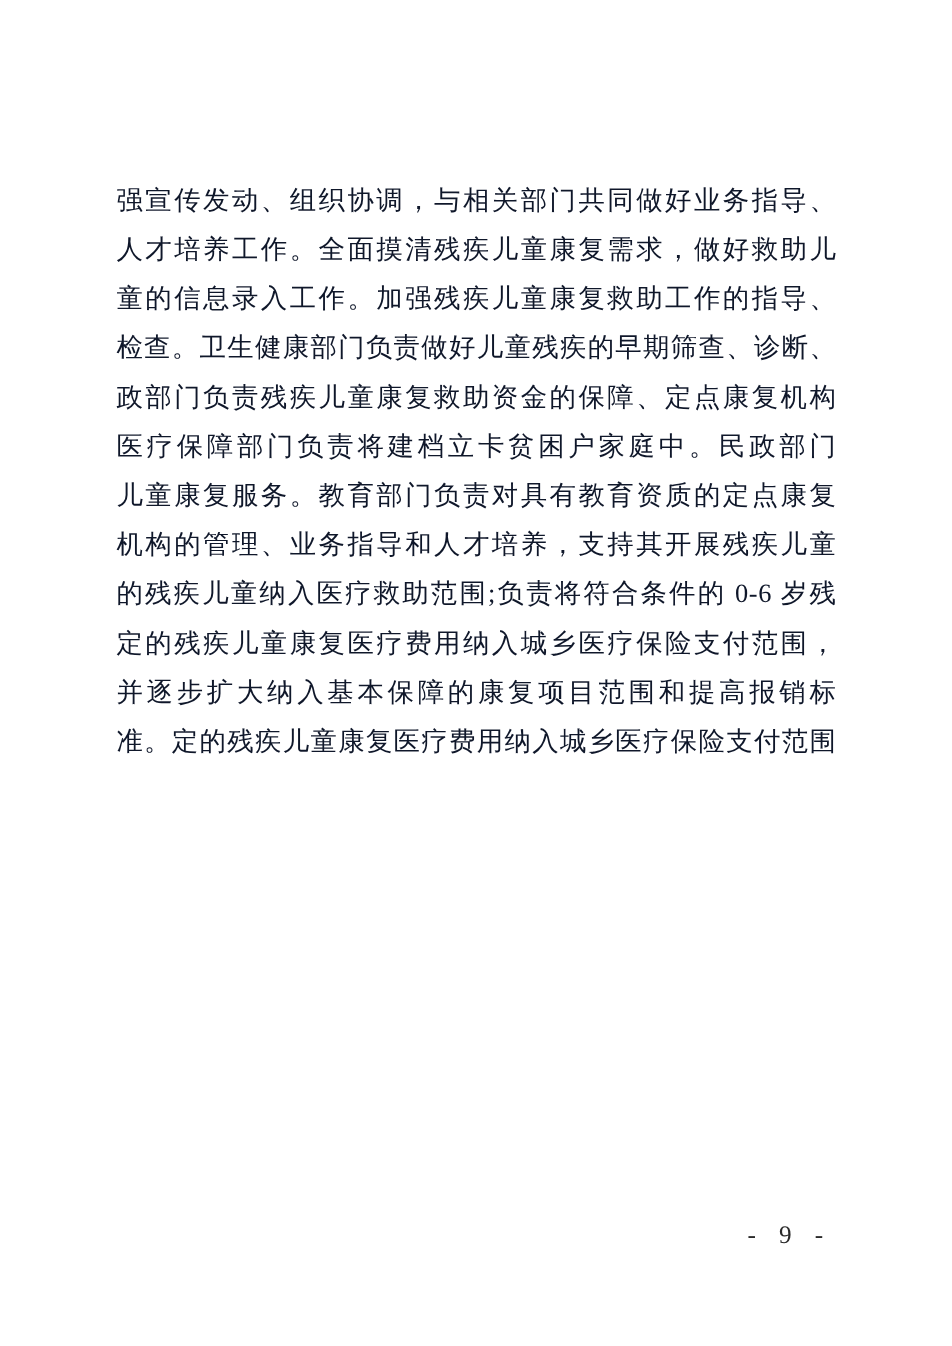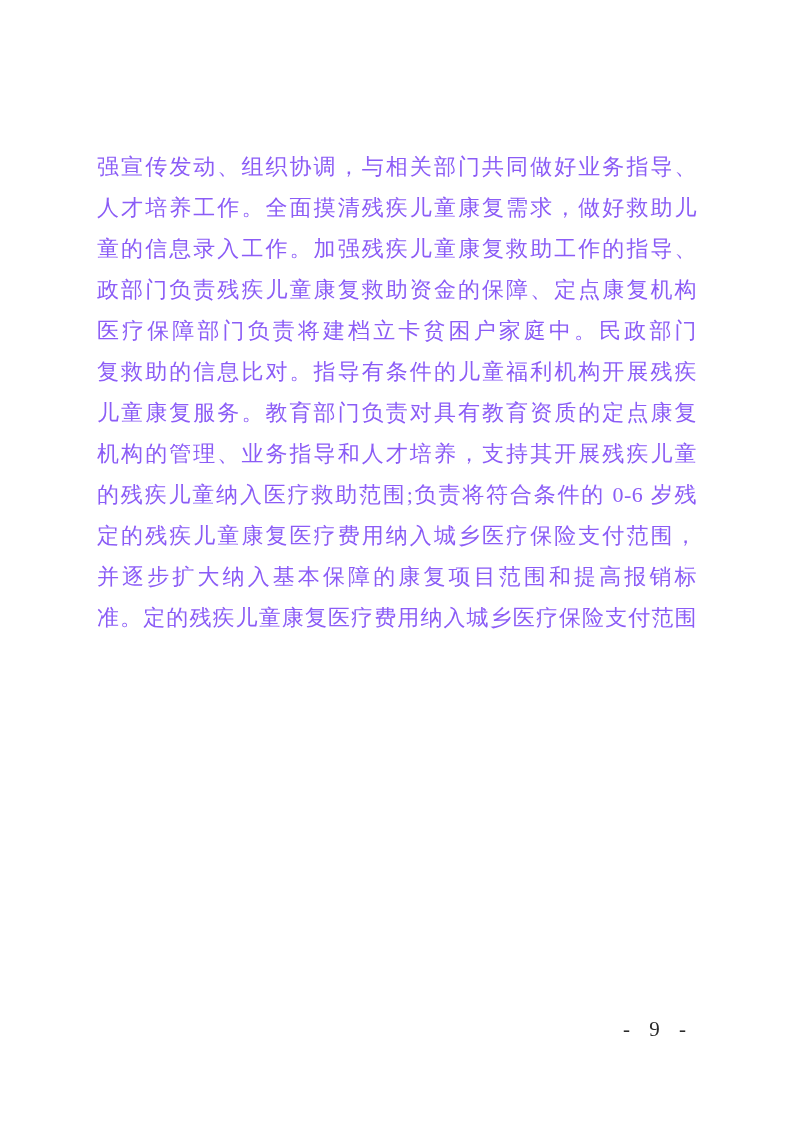--- a/index.html
+++ b/index.html
@@ -13,21 +13,21 @@
     height: 1122px;
     background: #ffffff;
     overflow: hidden;
     font-family: "Liberation Serif", "DejaVu Serif", serif;
   }
   .body-text {
     position: absolute;
     left: 97px;
     top: 146px;
     width: 600px;
-    color: #8b5cf6;
+    color: #0f172a;
   }
   .body-line {
     height: 41px;
     line-height: 41px;
     font-size: 22px;
     font-weight: 400;
     letter-spacing: 0.5px;
     text-align: justify;
     text-align-last: justify;
     text-justify: inter-character;
@@ -47,23 +47,23 @@
 </style>
 </head>
 <body>
 
 <div class="page">
 
   <div class="body-text">
     <div class="body-line">强宣传发动、组织协调，与相关部门共同做好业务指导、</div>
     <div class="body-line">人才培养工作。全面摸清残疾儿童康复需求，做好救助儿</div>
     <div class="body-line">童的信息录入工作。加强残疾儿童康复救助工作的指导、</div>
+    <div class="body-line">检查。卫生健康部门负责做好儿童残疾的早期筛查、诊断、</div>
     <div class="body-line">政部门负责残疾儿童康复救助资金的保障、定点康复机构</div>
     <div class="body-line">医疗保障部门负责将建档立卡贫困户家庭中。民政部门</div>
-    <div class="body-line">复救助的信息比对。指导有条件的儿童福利机构开展残疾</div>
     <div class="body-line">儿童康复服务。教育部门负责对具有教育资质的定点康复</div>
     <div class="body-line">机构的管理、业务指导和人才培养，支持其开展残疾儿童</div>
     <div class="body-line">的残疾儿童纳入医疗救助范围;负责将符合条件的 0-6 岁残</div>
     <div class="body-line">定的残疾儿童康复医疗费用纳入城乡医疗保险支付范围，</div>
     <div class="body-line">并逐步扩大纳入基本保障的康复项目范围和提高报销标</div>
     <div class="body-line">准。定的残疾儿童康复医疗费用纳入城乡医疗保险支付范围</div>
   </div>
 
   <div class="page-number">- 9 -</div>
 

